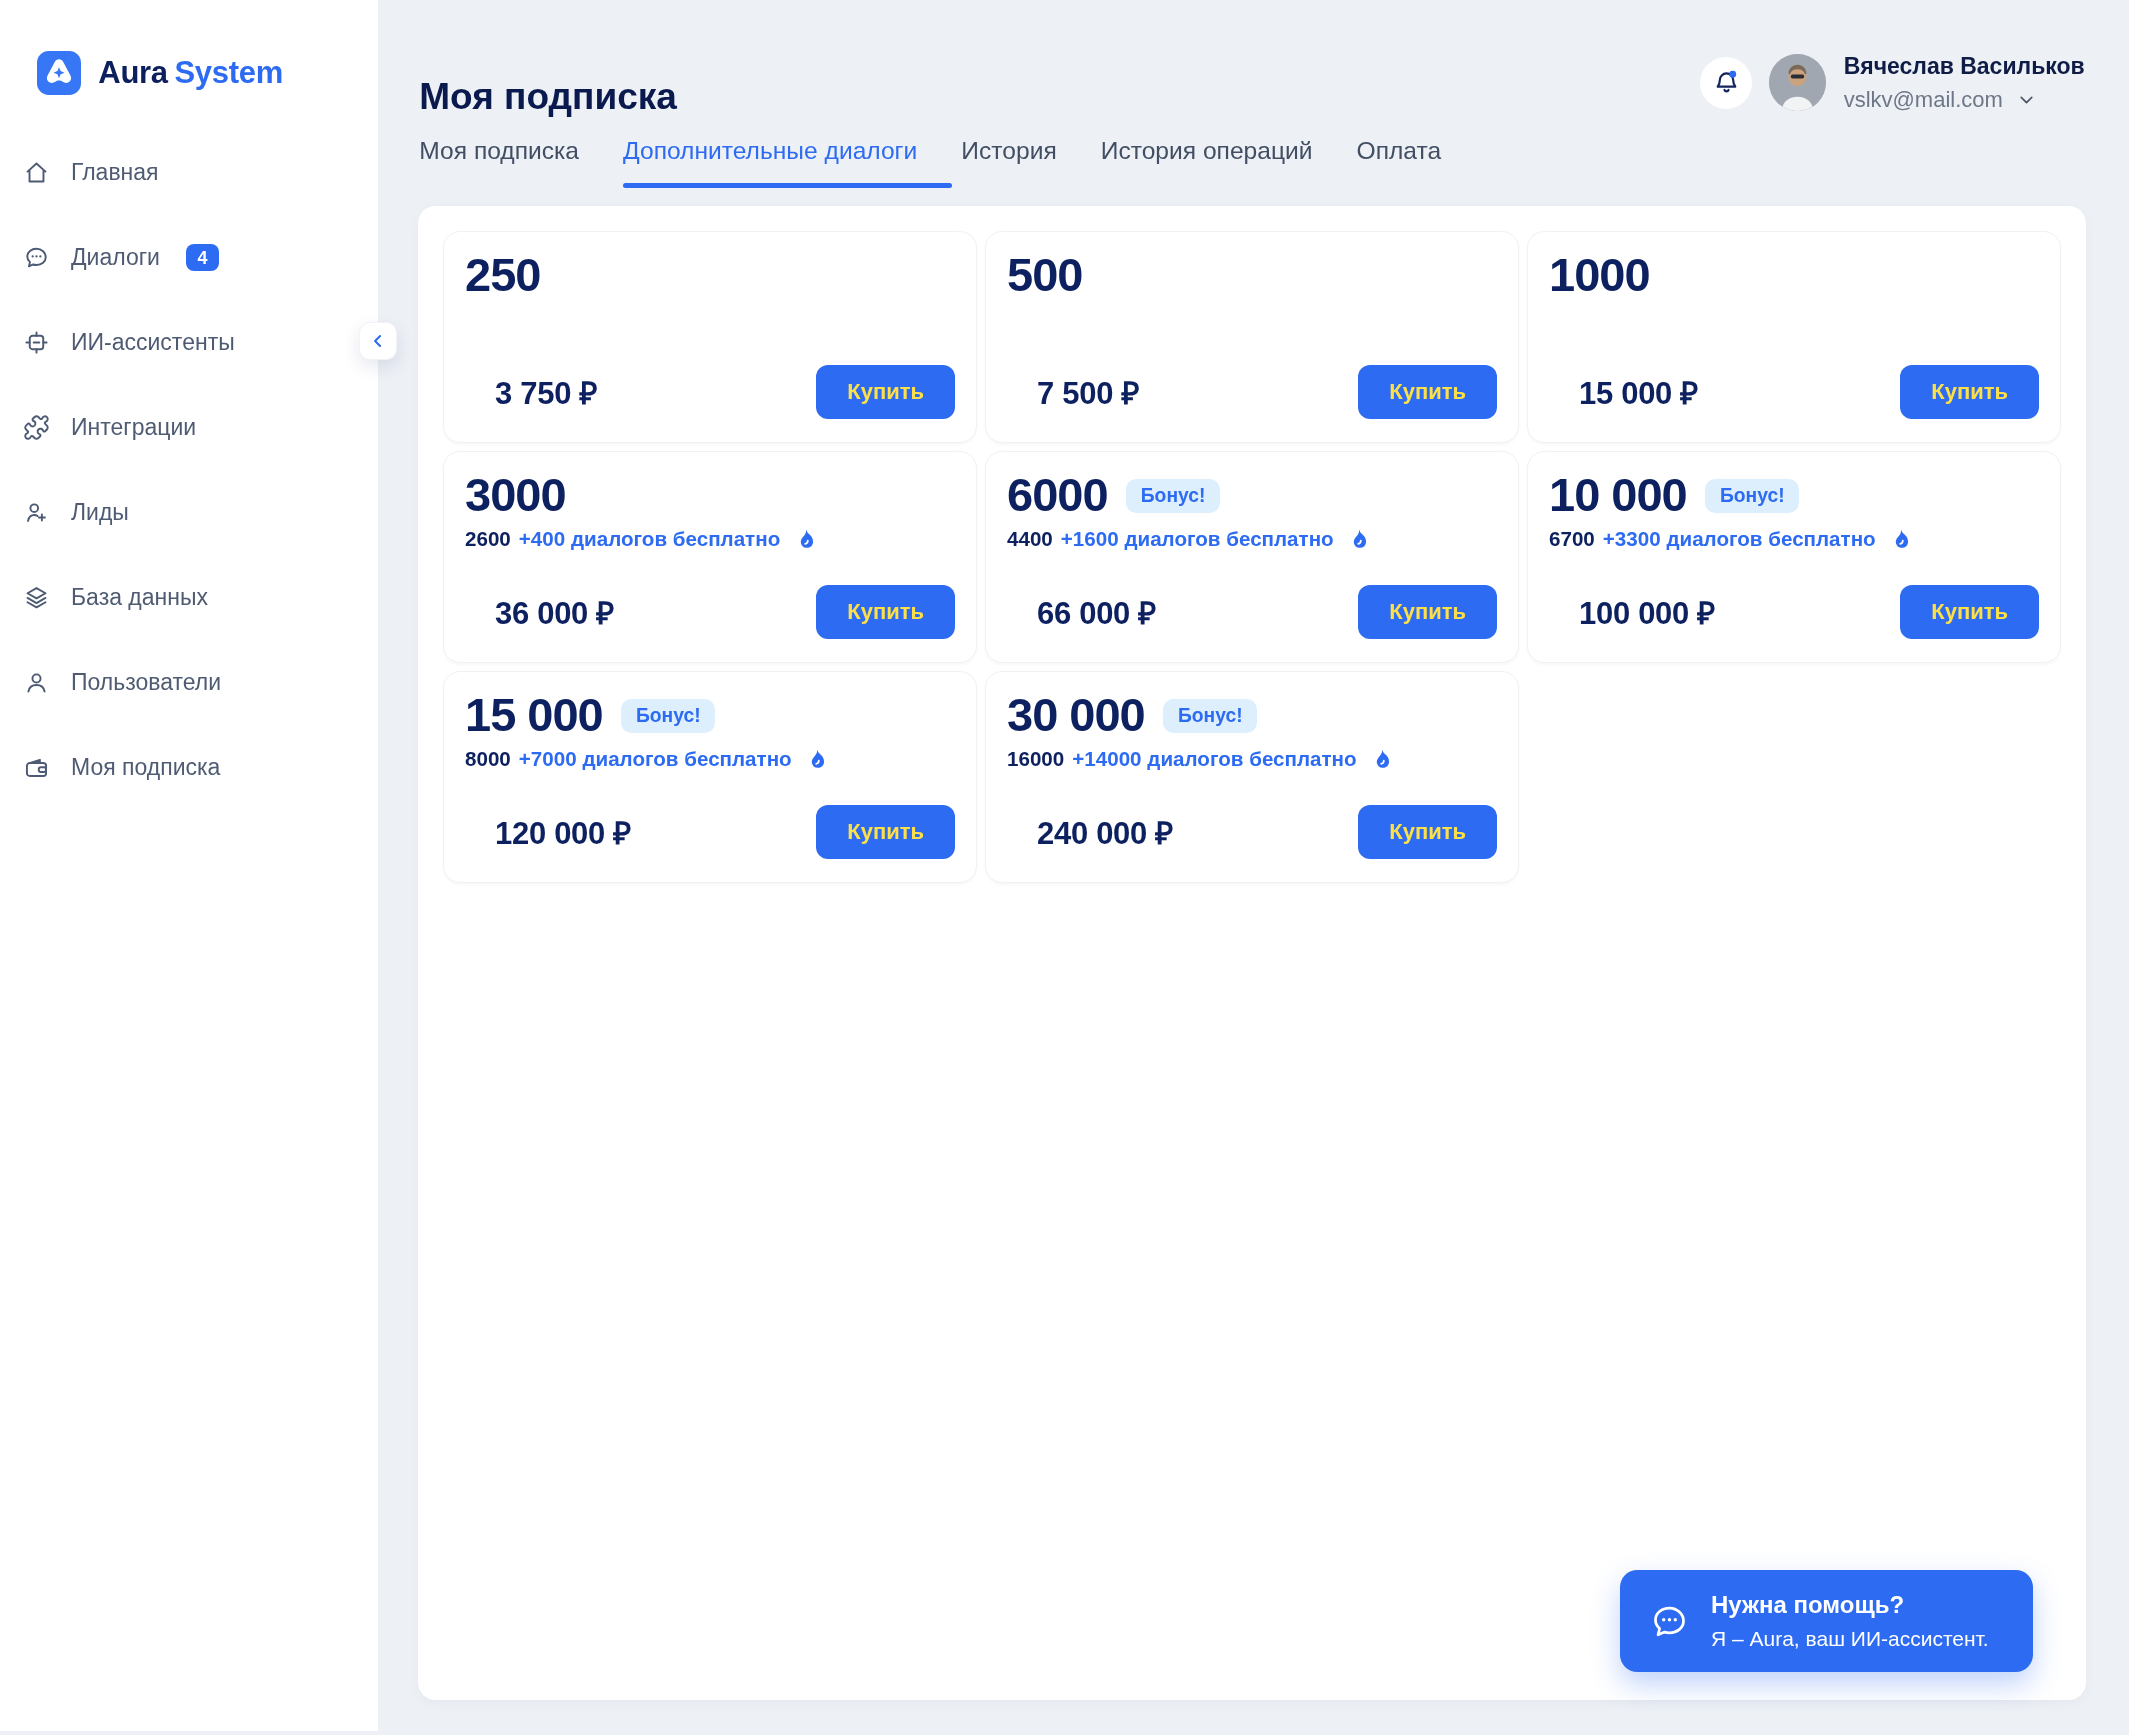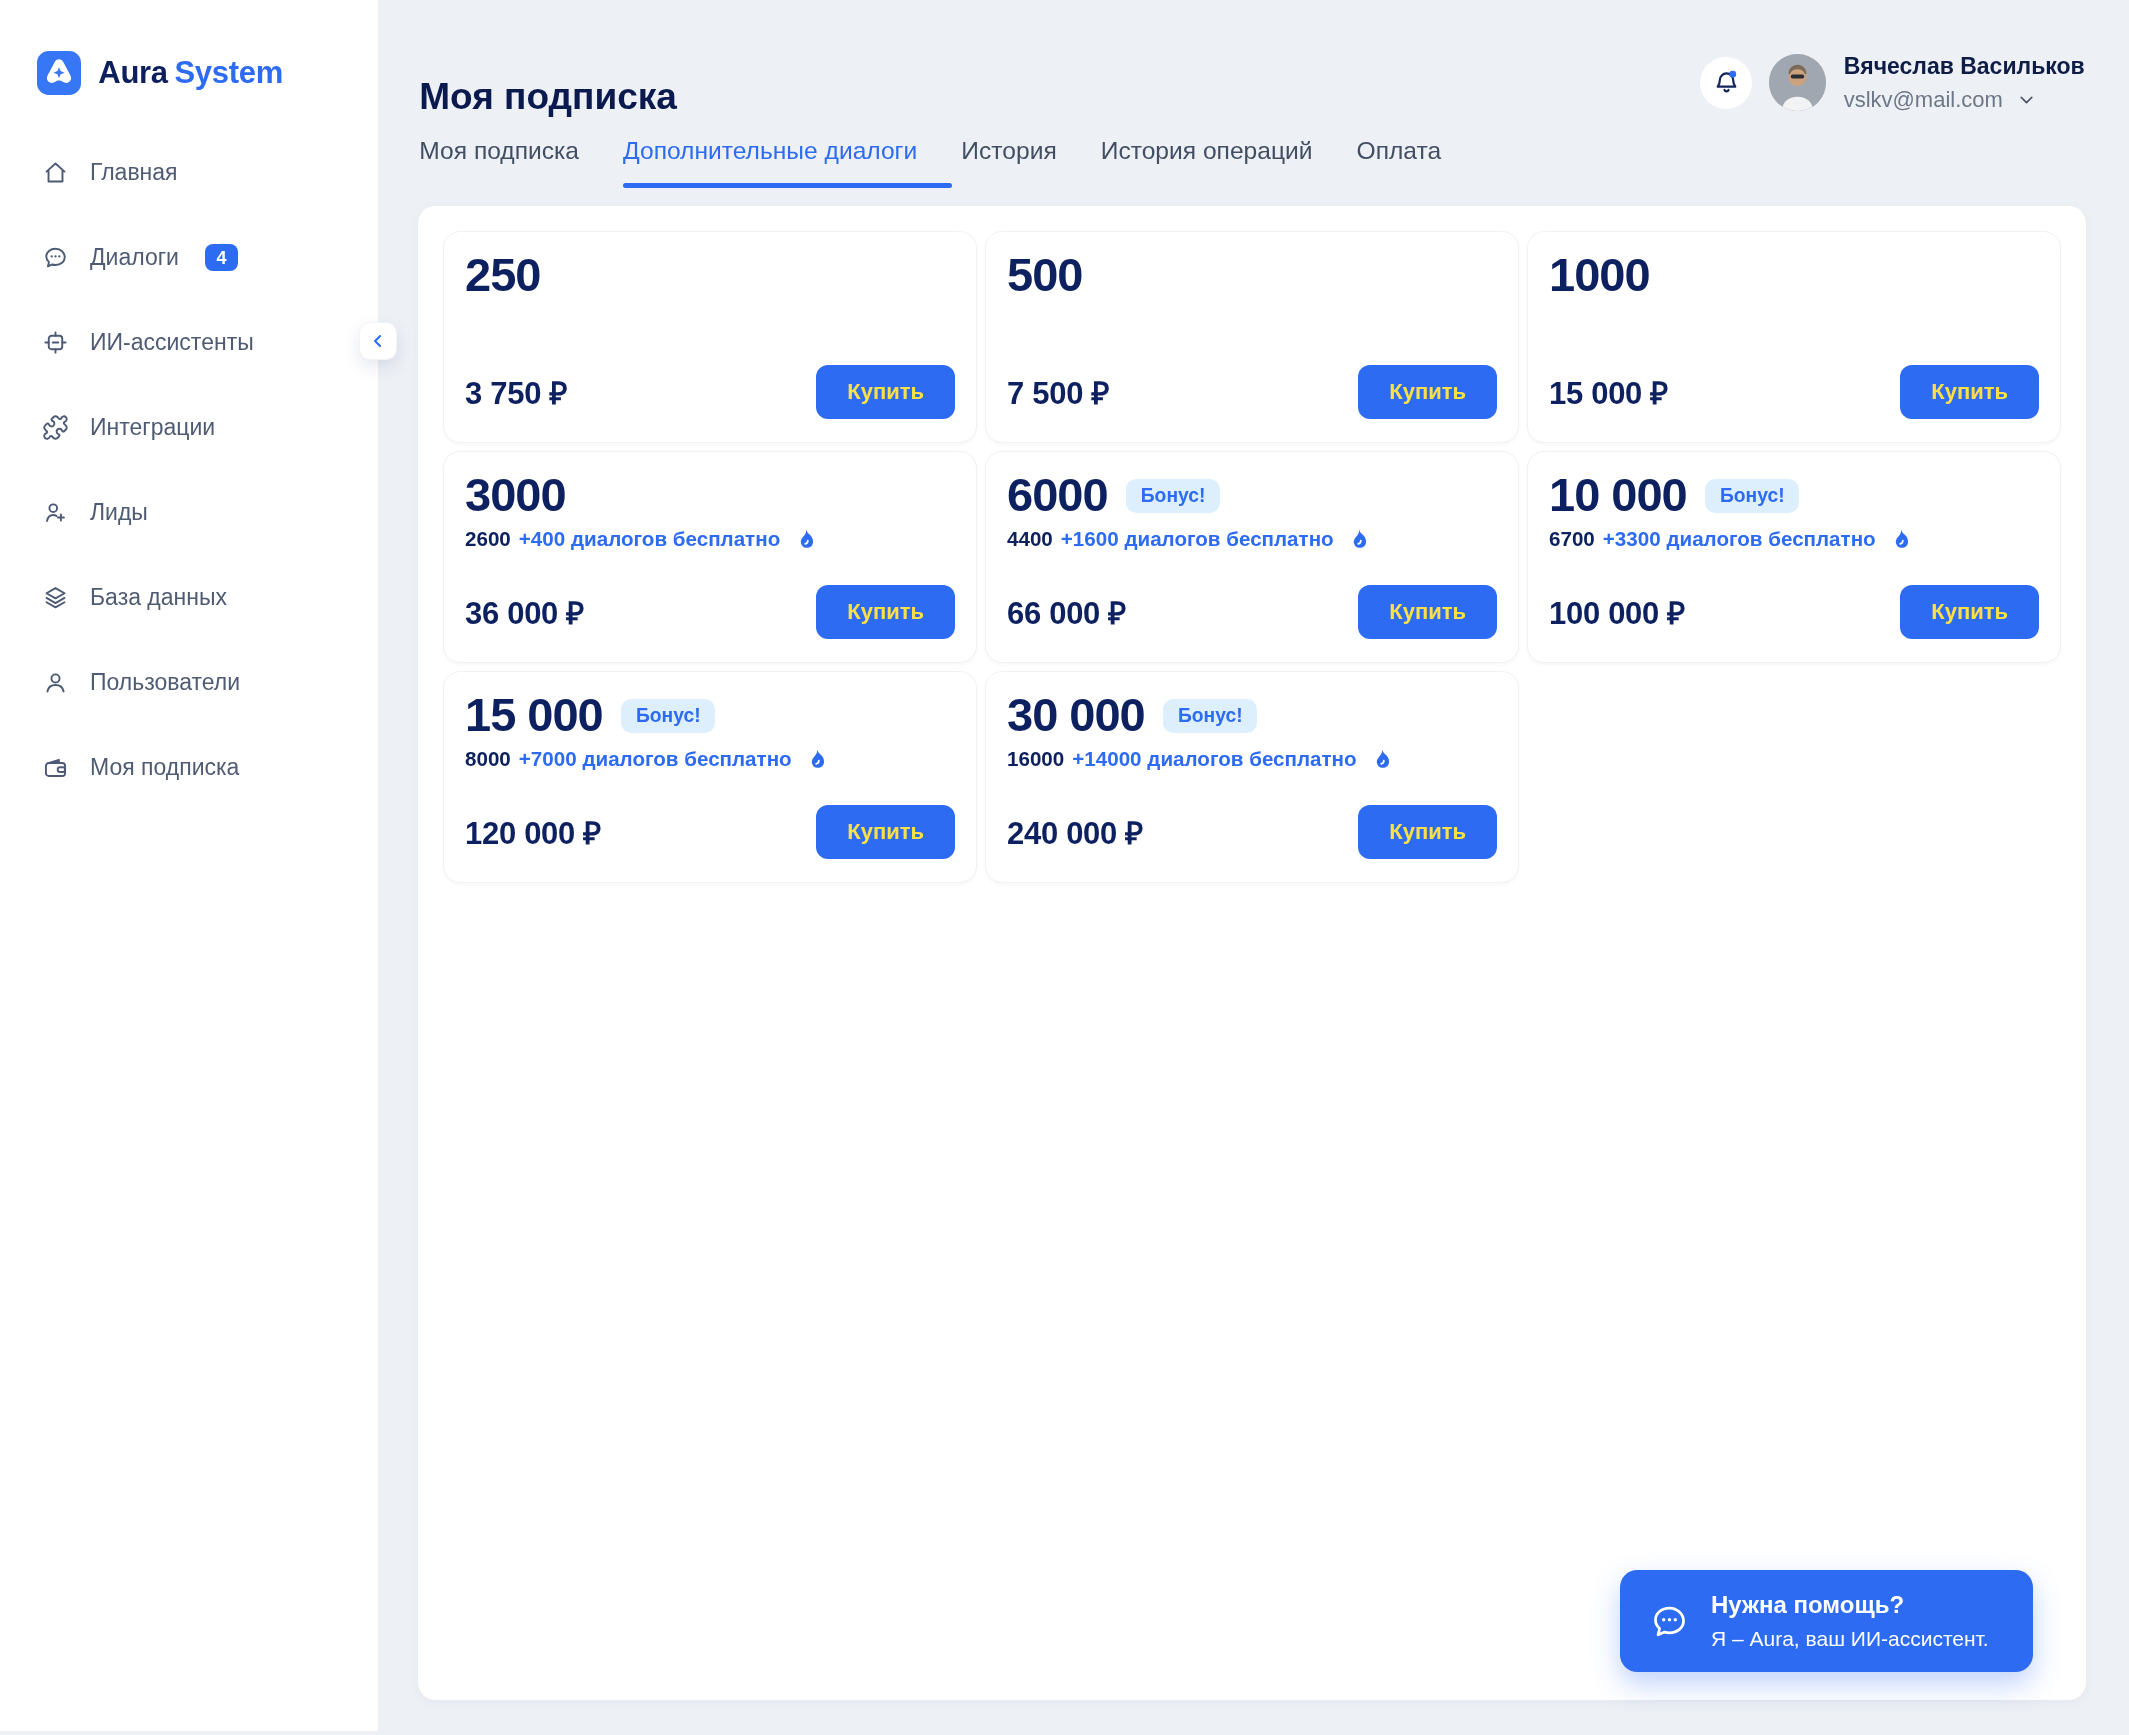--- a/index.html
+++ b/index.html
@@ -8,21 +8,21 @@
        font-family:"Liberation Sans",sans-serif;overflow:hidden;}
 
   
   .sidebar{position:absolute;left:0;top:0;bottom:4px;width:378px;background:#ffffff;z-index:2;}
   .logo{display:flex;align-items:center;gap:17.3px;margin:51px 0 0 37px;cursor:pointer;}
   .logo-badge{width:44px;height:44px;flex:none;}
   .logo-text{font-size:31px;font-weight:700;letter-spacing:-0.3px;}
   .logo-text .primary{color:#0d1f5c;}
   .logo-text .secondary{color:#2c6bf2;margin-left:6.7px;}
   .nav{margin-top:35px;}
-  .nav-item{display:flex;align-items:center;gap:21px;height:85px;padding-left:42px;
+  .nav-item{display:flex;align-items:center;gap:21px;height:85px;padding-left:23px;
             font-size:23px;color:#4f5b73;cursor:pointer;}
   .nav-icon{width:27px;height:27px;flex:none;color:#4d5a74;}
   .nav-icon svg{width:100%;height:100%;}
   .count-badge{background:#2c6bf2;color:#fff;font-size:18px;font-weight:600;
                border-radius:8px;padding:4.7px 11.3px;margin-left:5.3px;line-height:1;}
   .collapse-btn{position:absolute;left:359px;top:322px;width:38px;height:38px;background:#fff;
                 border:1.3px solid #f1f3f7;border-radius:10.6px;display:flex;align-items:center;
                 justify-content:center;box-shadow:0 6.7px 17.3px rgba(13,32,95,.10);z-index:4;cursor:pointer;}
   .collapse-btn svg{width:20px;height:20px;color:#2c6bf2;}
 
@@ -55,21 +55,21 @@
         padding:17.3px 21px 22.6px;display:flex;flex-direction:column;box-shadow:0 1.3px 3.3px rgba(13,32,95,.03);}
   .card-head{display:flex;align-items:center;gap:18.6px;}
   .amount{font-size:47px;font-weight:700;color:#0d205f;letter-spacing:-1px;line-height:1.12;}
   .bonus-badge{background:#ddeefc;color:#2c6bf2;font-size:19.3px;font-weight:600;
                padding:7.3px 14.6px;border-radius:10.6px;line-height:1;}
   .sub{display:flex;align-items:center;gap:8px;font-size:20.6px;font-weight:600;margin-top:4px;white-space:nowrap;}
   .sub-base{color:#0d205f;}
   .sub-bonus{color:#2c6bf2;}
   .flame{width:27px;height:27px;margin-left:2.7px;flex:none;}
   .card-foot{margin-top:auto;display:flex;justify-content:space-between;align-items:center;}
-  .price{font-size:31px;font-weight:700;color:#0d205f;letter-spacing:-0.3px;}
+  .price{font-size:31px;font-weight:700;color:#0d205f;letter-spacing:-0.3px;margin-left:30px;}
   .buy-btn{background:#2c6bf2;color:#fde047;font-size:22px;font-weight:600;border:none;
            border-radius:12px;padding:14px 31px;cursor:pointer;font-family:inherit;}
 
   
   .chat{position:absolute;right:96px;bottom:63px;display:flex;align-items:center;gap:21px;
         background:#2c6bf2;color:#fff;border-radius:17.3px;padding:21px 29px;min-width:413px;
         box-shadow:0 12px 29px rgba(44,107,242,.30);z-index:5;cursor:pointer;}
   .chat-icon{width:41px;height:41px;color:#fff;flex:none;}
   .chat-icon svg{width:100%;height:100%;}
   .chat-title{font-size:24px;font-weight:700;}

